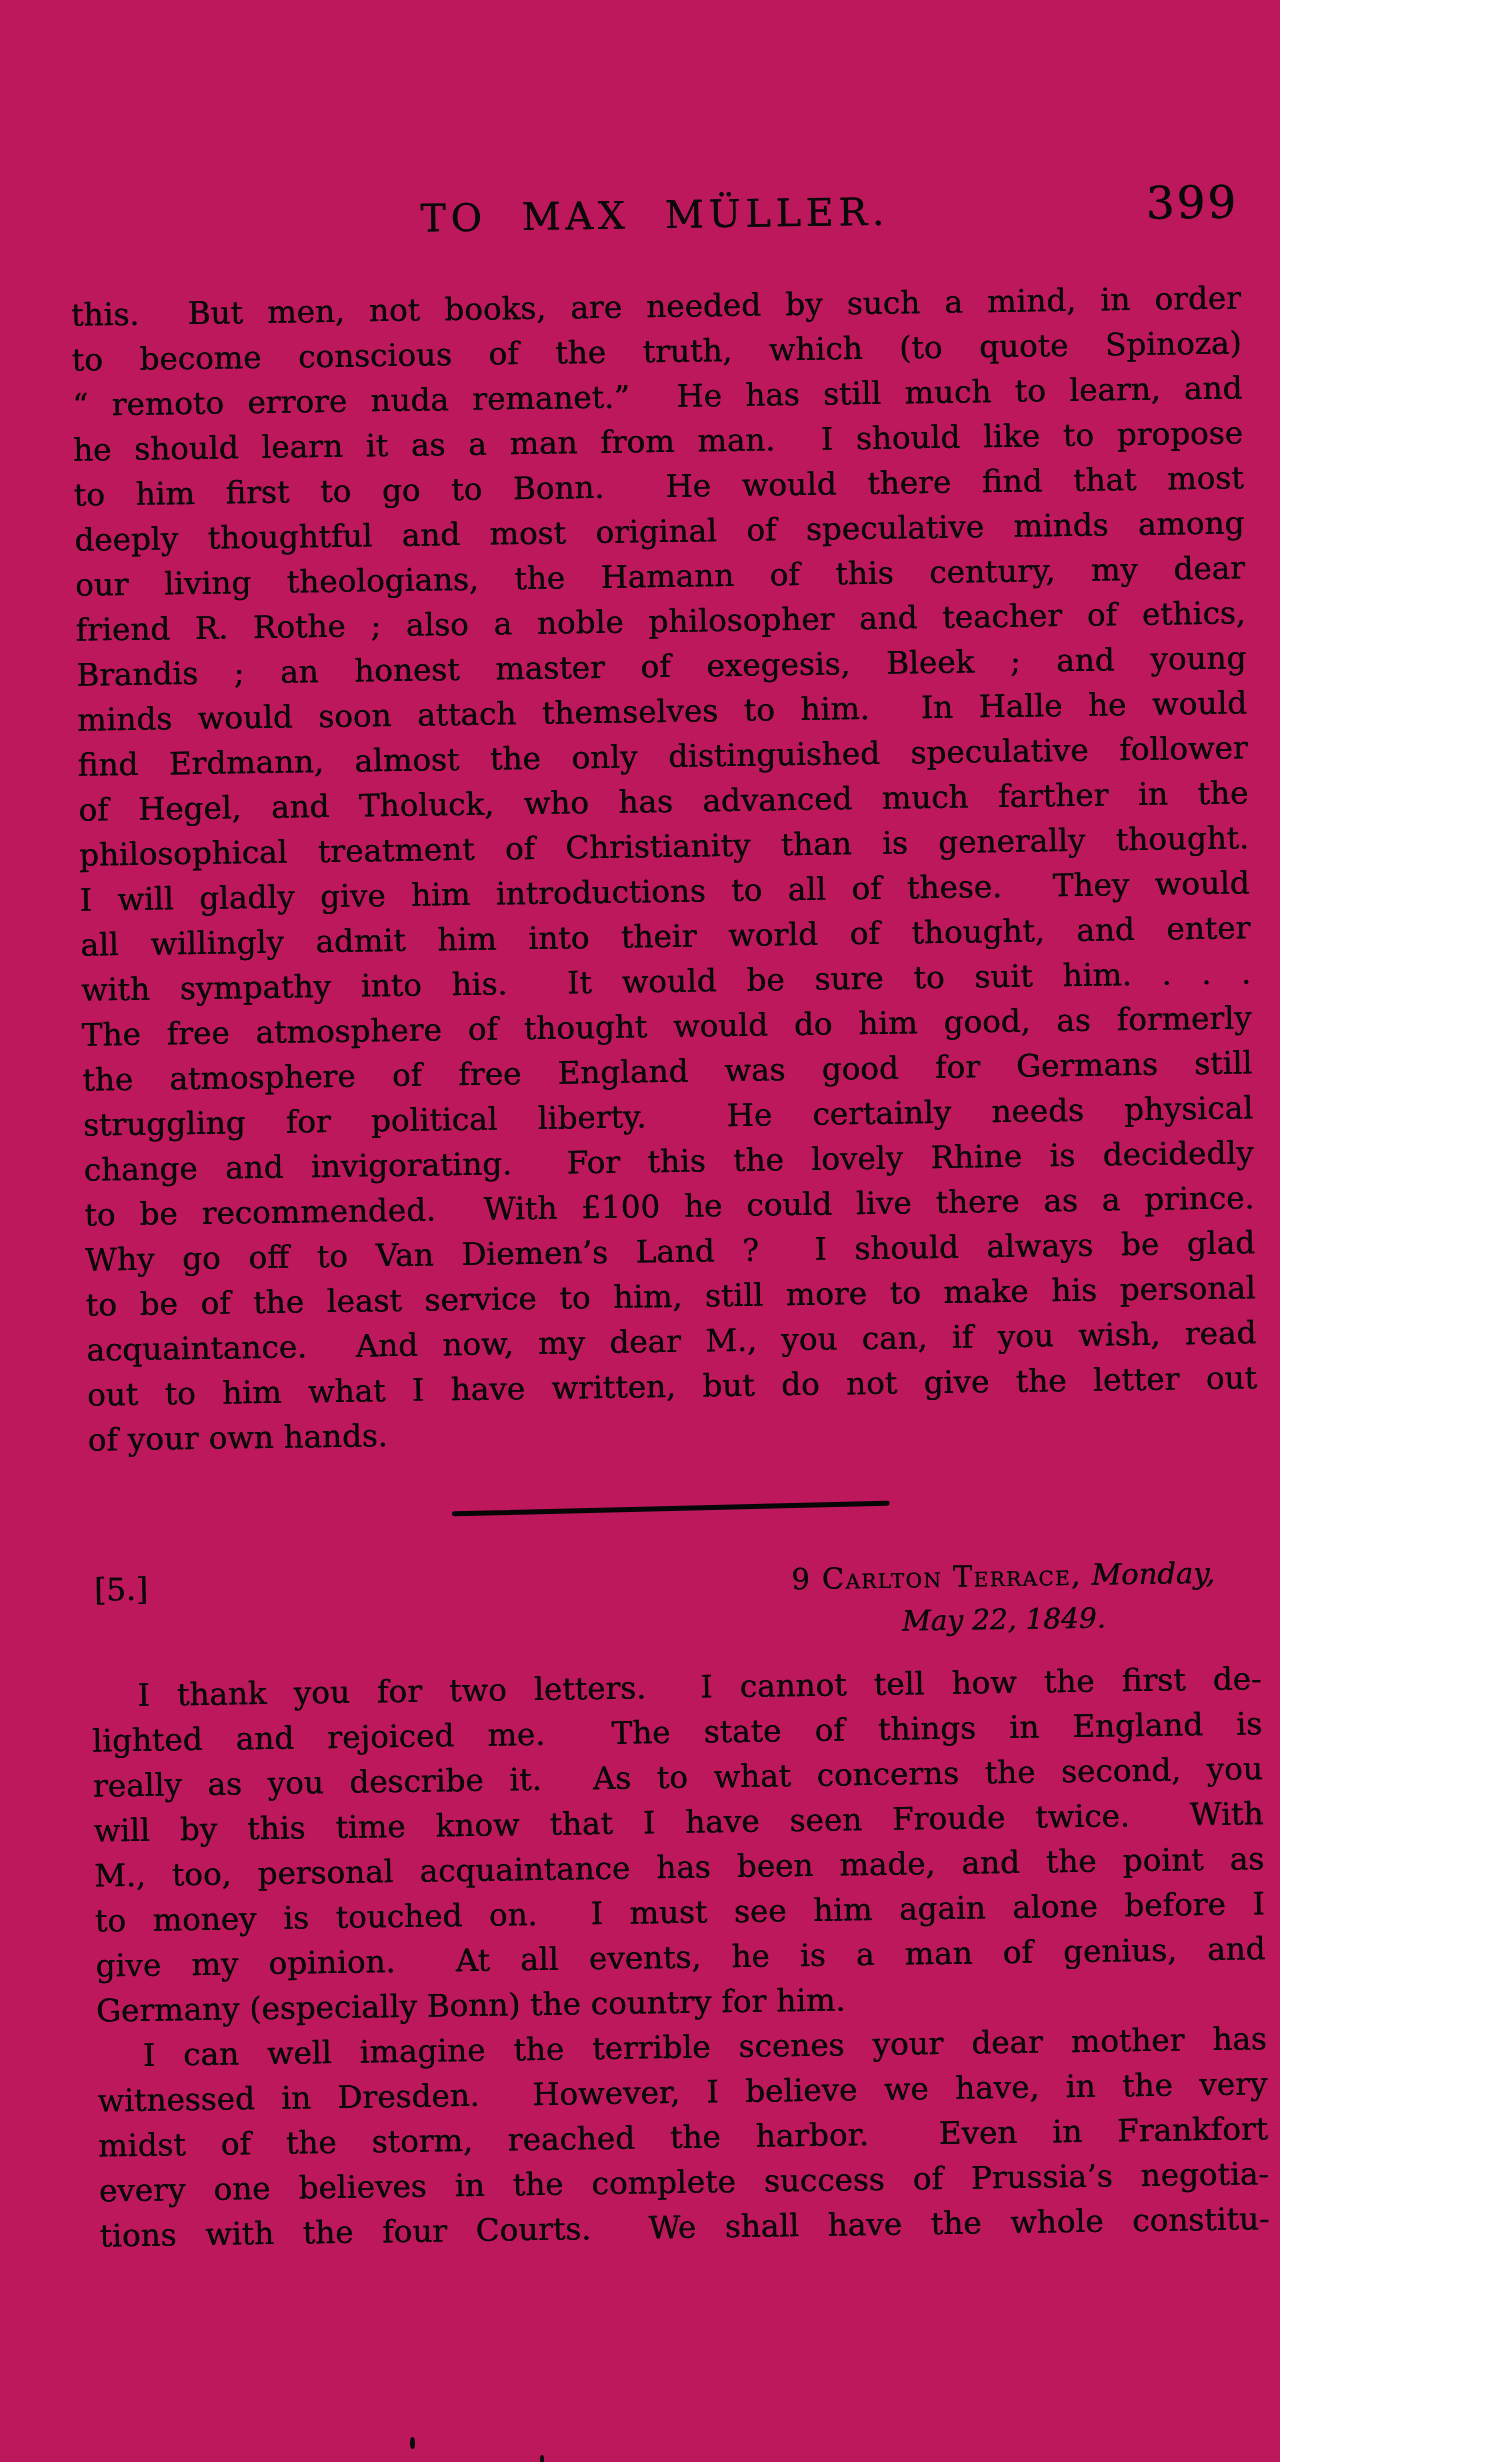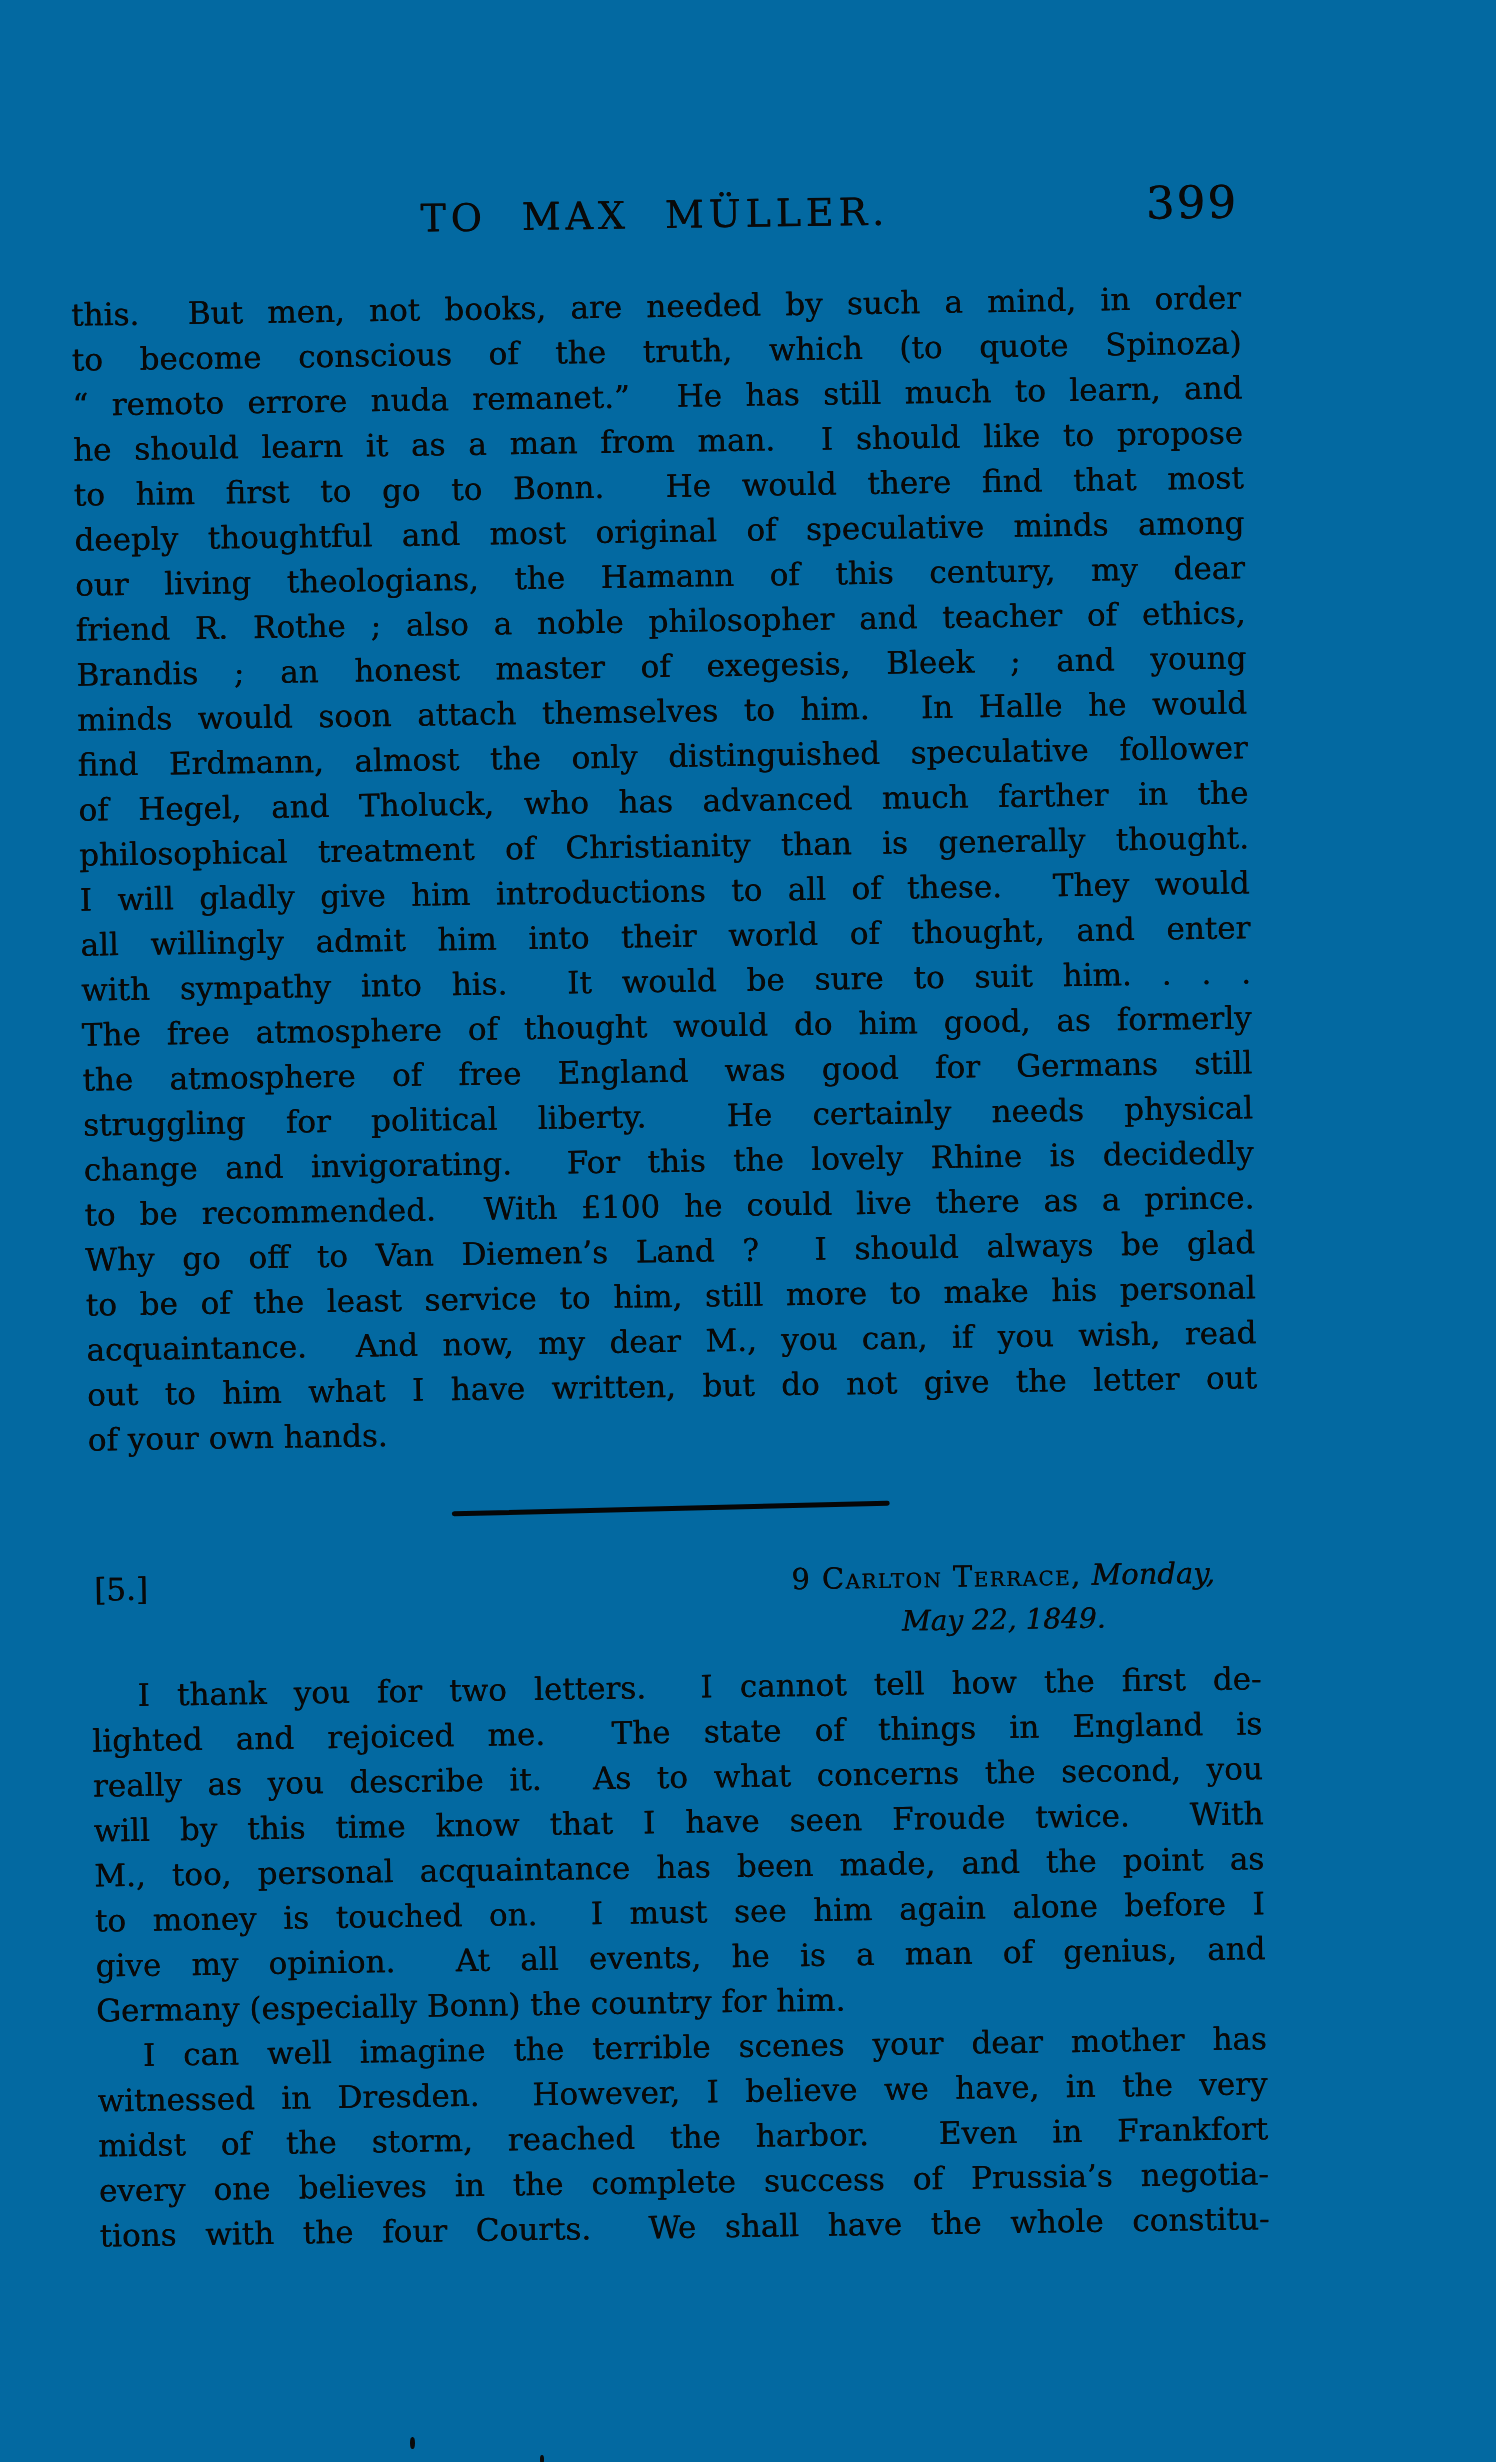--- a/index.html
+++ b/index.html
@@ -2,23 +2,23 @@
 <html style="font-size:11px"><head>
 <meta charset="utf-8">
 <style>
   html, body {
     margin: 0;
     padding: 0;
     background: #ffffff;
   }
   .page {
     position: relative;
-    width: 1496px;
+    width: 1280px;
     height: 2462px;
-    background: #0369a1;
+    background: #be185d;
     overflow: hidden;
     font-family: "DejaVu Serif", "Liberation Serif", serif;
     color: #090909;
   }
   .content {
     position: absolute;
     left: 84px;
     top: 0;
     width: 1170px;
     transform: rotate(-0.85deg);

